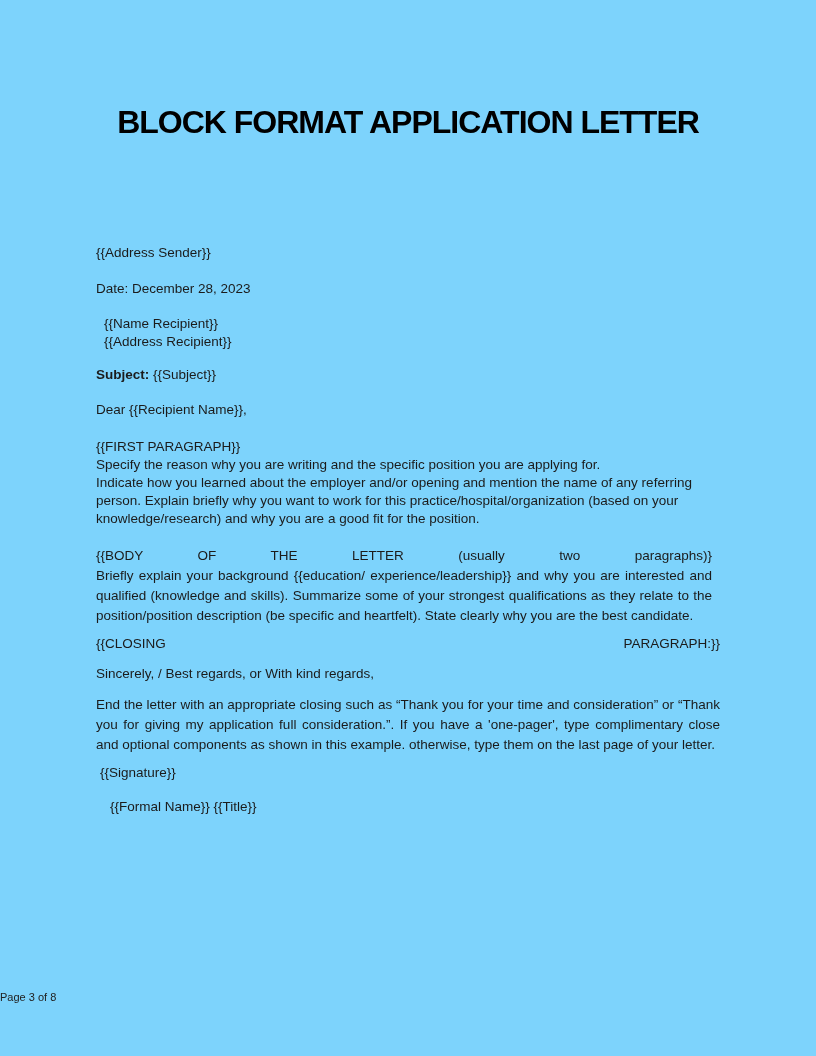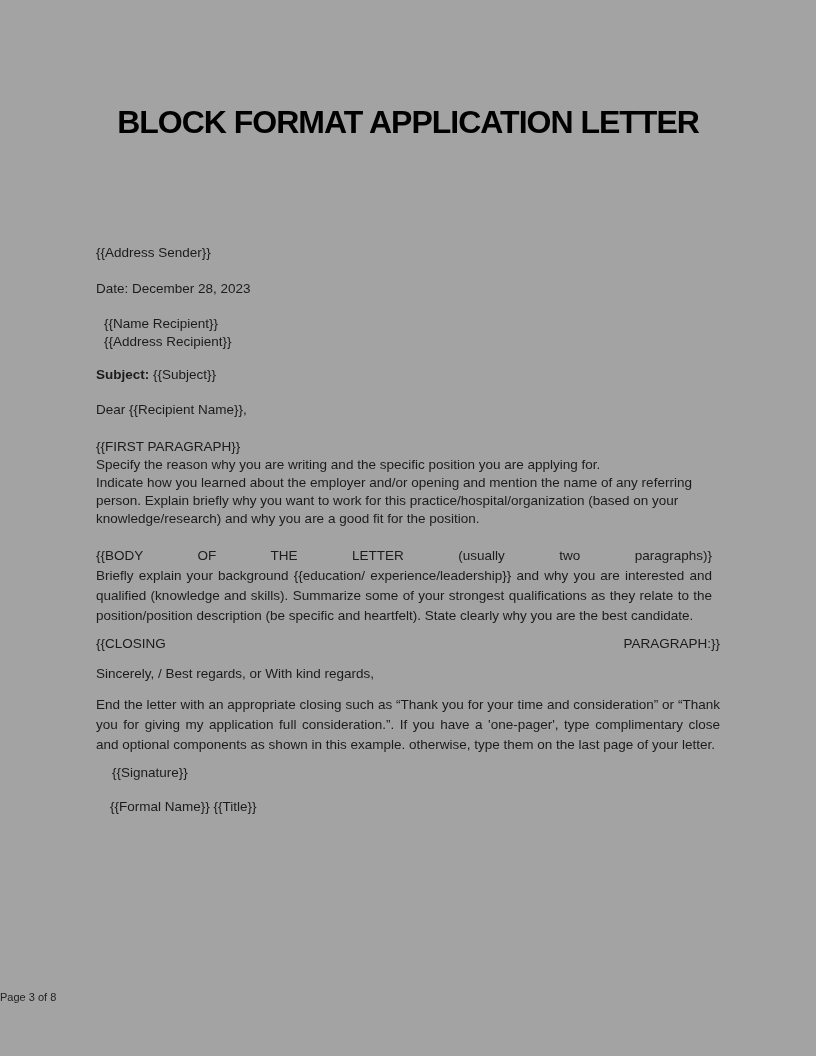--- a/index.html
+++ b/index.html
@@ -4,21 +4,21 @@
 <style>
   html, body {
     margin: 0;
     padding: 0;
     background: #ffffff;
   }
   .page {
     position: relative;
     width: 816px;
     height: 1056px;
-    background: #a3a3a3;
+    background: #7dd3fc;
     box-sizing: border-box;
     padding: 104px 96px 0 96px;
     font-family: "Liberation Sans", sans-serif;
     font-size: 13.5px;
     color: #1b1b1b;
     overflow: hidden;
   }
   .title {
     margin: 0 0 104px 0;
     font-size: 32px;
@@ -37,21 +37,21 @@
   .p-sender   { margin: 0 0 18px 0; }
   .p-date     { margin: 0 0 17px 0; }
   .p-recip    { margin: 0 0 15px 8px; }
   .p-subj     { margin: 0 0 17px 0; }
   .p-dear     { margin: 0 0 19px 0; }
   .p-first    { margin: 0 0 18px 0; }
   .p-body     { margin: 0 8px 8px 0; }
   .p-closing  { margin: 0 0 10px 0; }
   .p-end      { margin: 0 0 8px 0; }
   .p-signoff  { margin: 0 0 11px 0; }
-  .p-sig      { margin: 0 0 10px 16px; }
+  .p-sig      { margin: 0 0 10px 4px; }
   .p-formal   { margin: 14px; }
   .footer {
     position: absolute;
     left: 0;
     right: 0;
     top: 990px;
     font-size: 11px;
     line-height: 14px;
     color: #222222;
   }

